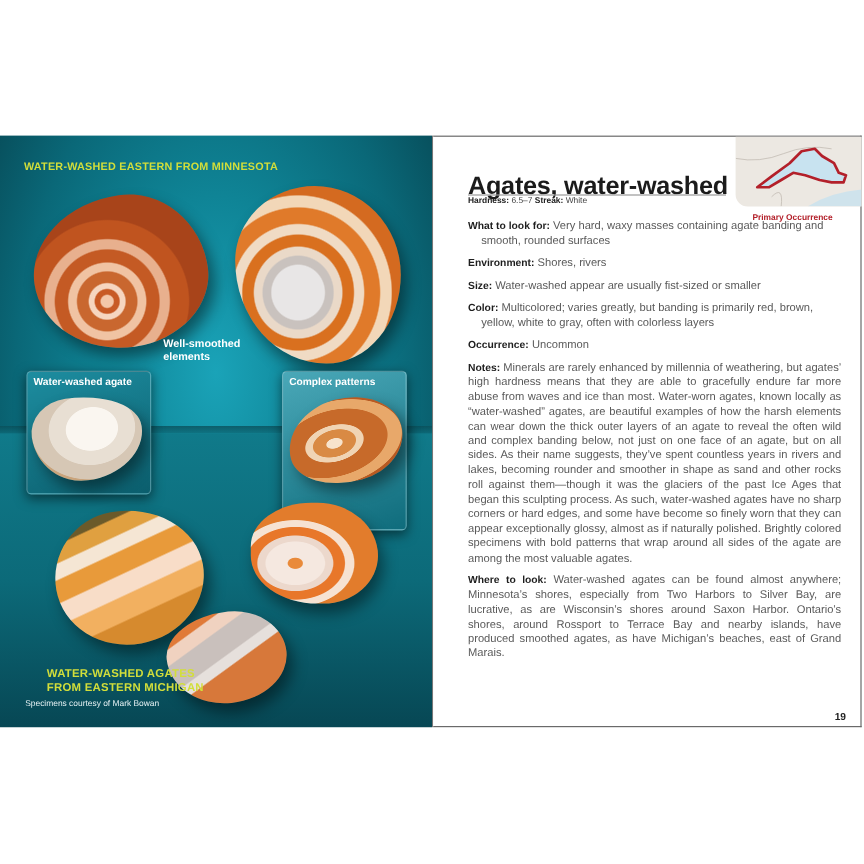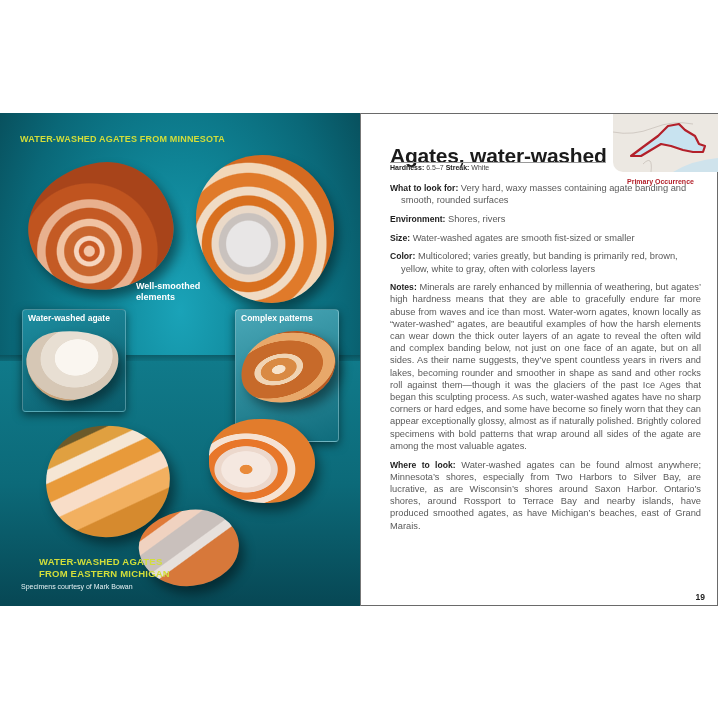--- a/index.html
+++ b/index.html
@@ -134,21 +134,21 @@
   </style>
 </head>
 <body>
 
 <div class="spread">
 
   <div class="left-page">
     <div class="lower-band"></div>
     <div class="horizon"></div>
 
-    <div class="heading-top">WATER-WASHED AGATES FROM MINNESOTA</div>
+    <div class="heading-top">WATER-WASHED EASTERN FROM MINNESOTA</div>
 
     <div class="stone stone1"></div>
     <div class="stone stone2"></div>
 
     <div class="callout">
       <div>Well-smoothed</div>
       <div>elements</div>
     </div>
 
     <div class="inset inset1">
@@ -191,21 +191,22 @@
     <div class="hardness">
       <b>Hardness:</b>
       <span>6.5–7</span>
       <b>Streak:</b>
       <span>White</span>
     </div>
 
     <div class="body-text">
       <p class="para hang"><span class="lbl">What to look for:</span> <span>Very hard, waxy masses containing agate banding and smooth, rounded surfaces</span></p>
       <p class="para hang"><span class="lbl">Environment:</span> <span>Shores, rivers</span></p>
-      <p class="para hang"><span class="lbl">Size:</span> <span>Water-washed agates are smooth fist-sized or smaller</span></p>
+      <p class="para hang"><span class="lbl">Size:</span> <span>Water-washed appear are usually fist-sized or smaller</span></p>
       <p class="para hang"><span class="lbl">Color:</span> <span>Multicolored; varies greatly, but banding is primarily red, brown, yellow, white to gray, often with colorless layers</span></p>
+      <p class="para hang"><span class="lbl">Occurrence:</span> <span>Uncommon</span></p>
       <p class="para"><span class="lbl">Notes:</span> <span>Minerals are rarely enhanced by millennia of weathering, but agates’ high hardness means that they are able to gracefully endure far more abuse from waves and ice than most. Water-worn agates, known locally as “water-washed” agates, are beautiful examples of how the harsh elements can wear down the thick outer layers of an agate to reveal the often wild and complex banding below, not just on one face of an agate, but on all sides. As their name suggests, they’ve spent countless years in rivers and lakes, becoming rounder and smoother in shape as sand and other rocks roll against them—though it was the glaciers of the past Ice Ages that began this sculpting process. As such, water-washed agates have no sharp corners or hard edges, and some have become so finely worn that they can appear exceptionally glossy, almost as if naturally polished. Brightly colored specimens with bold patterns that wrap around all sides of the agate are among the most valuable agates.</span></p>
       <p class="para"><span class="lbl">Where to look:</span> <span>Water-washed agates can be found almost anywhere; Minnesota’s shores, especially from Two Harbors to Silver Bay, are lucrative, as are Wisconsin’s shores around Saxon Harbor. Ontario’s shores, around Rossport to Terrace Bay and nearby islands, have produced smoothed agates, as have Michigan’s beaches, east of Grand Marais.</span></p>
     </div>
 
     <div class="page-num">19</div>
   </div>
 </div>
 
 </body></html>

